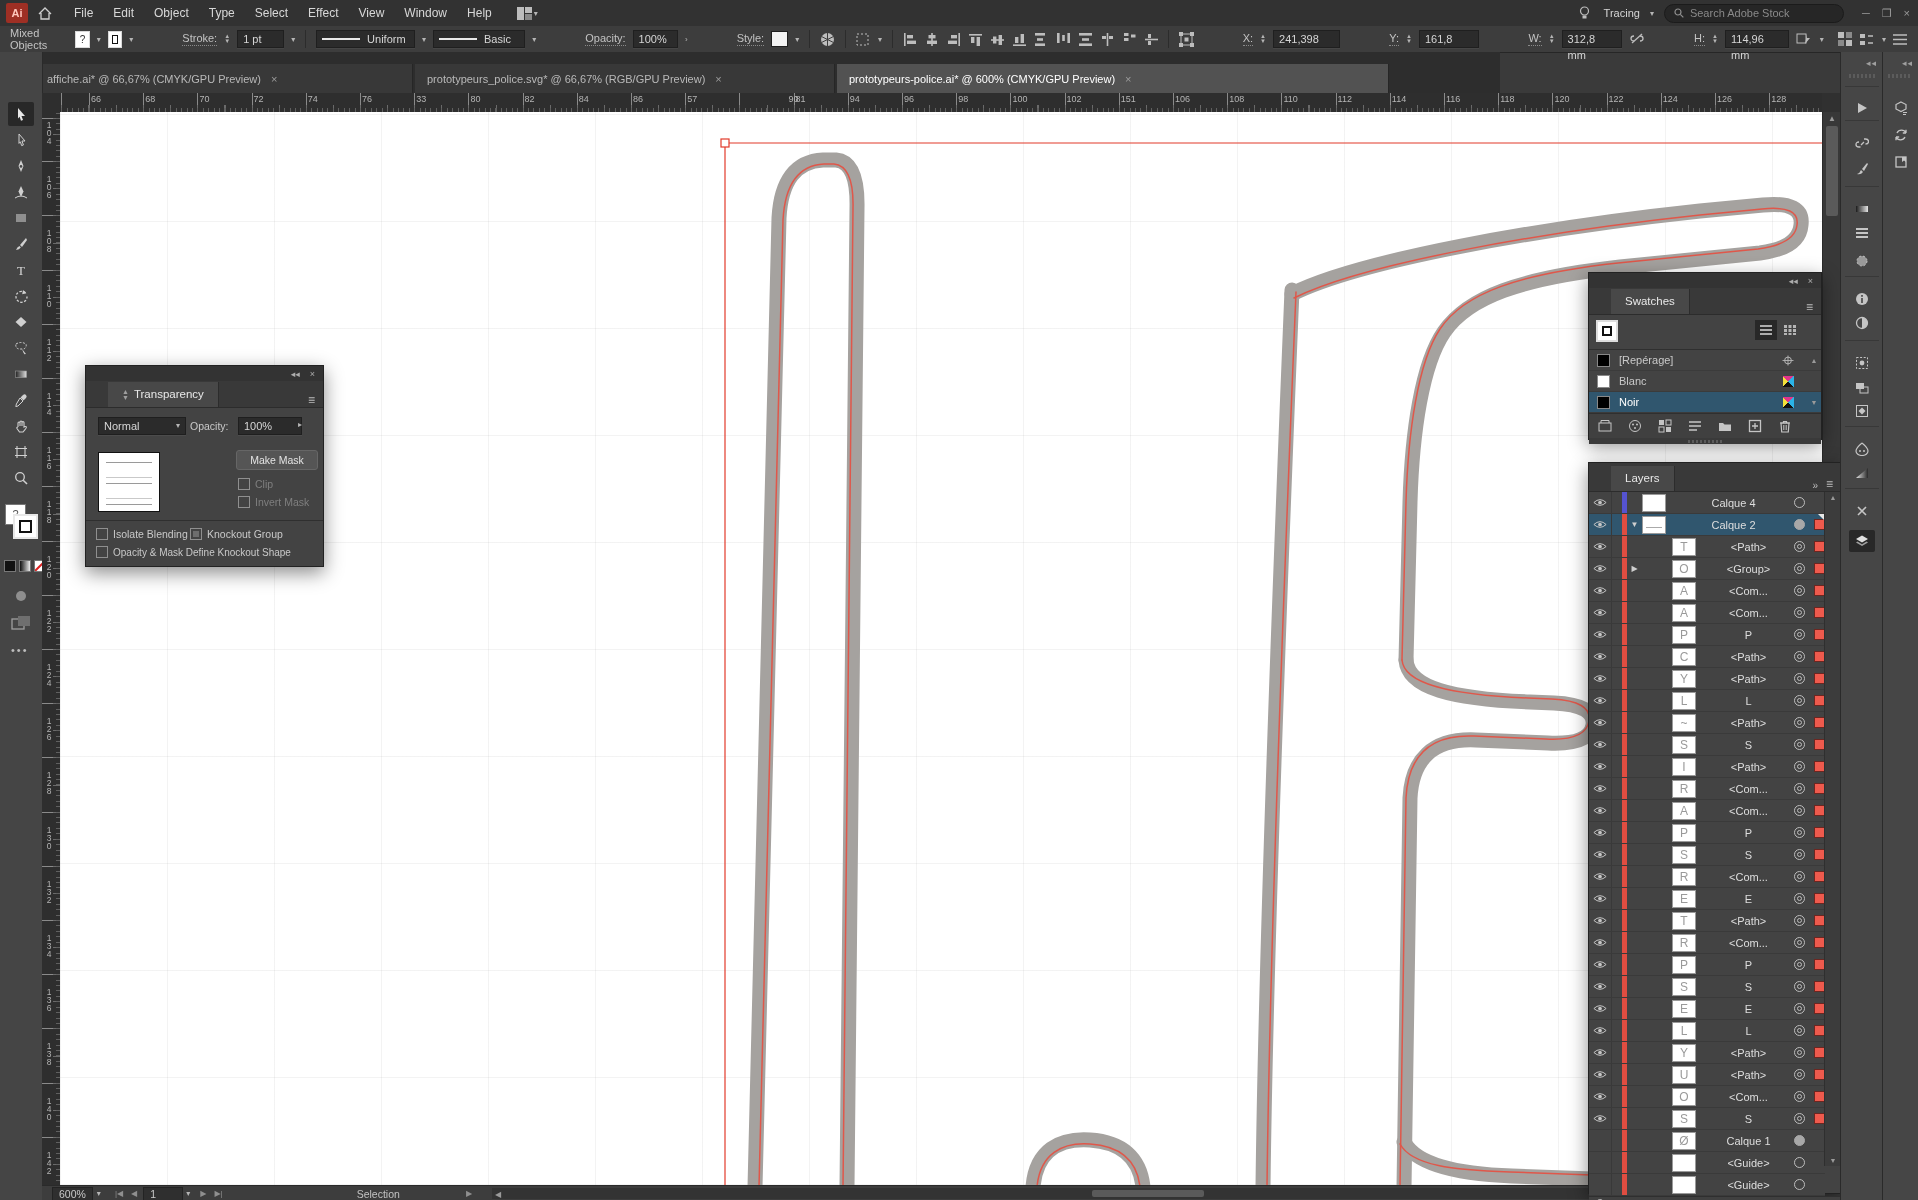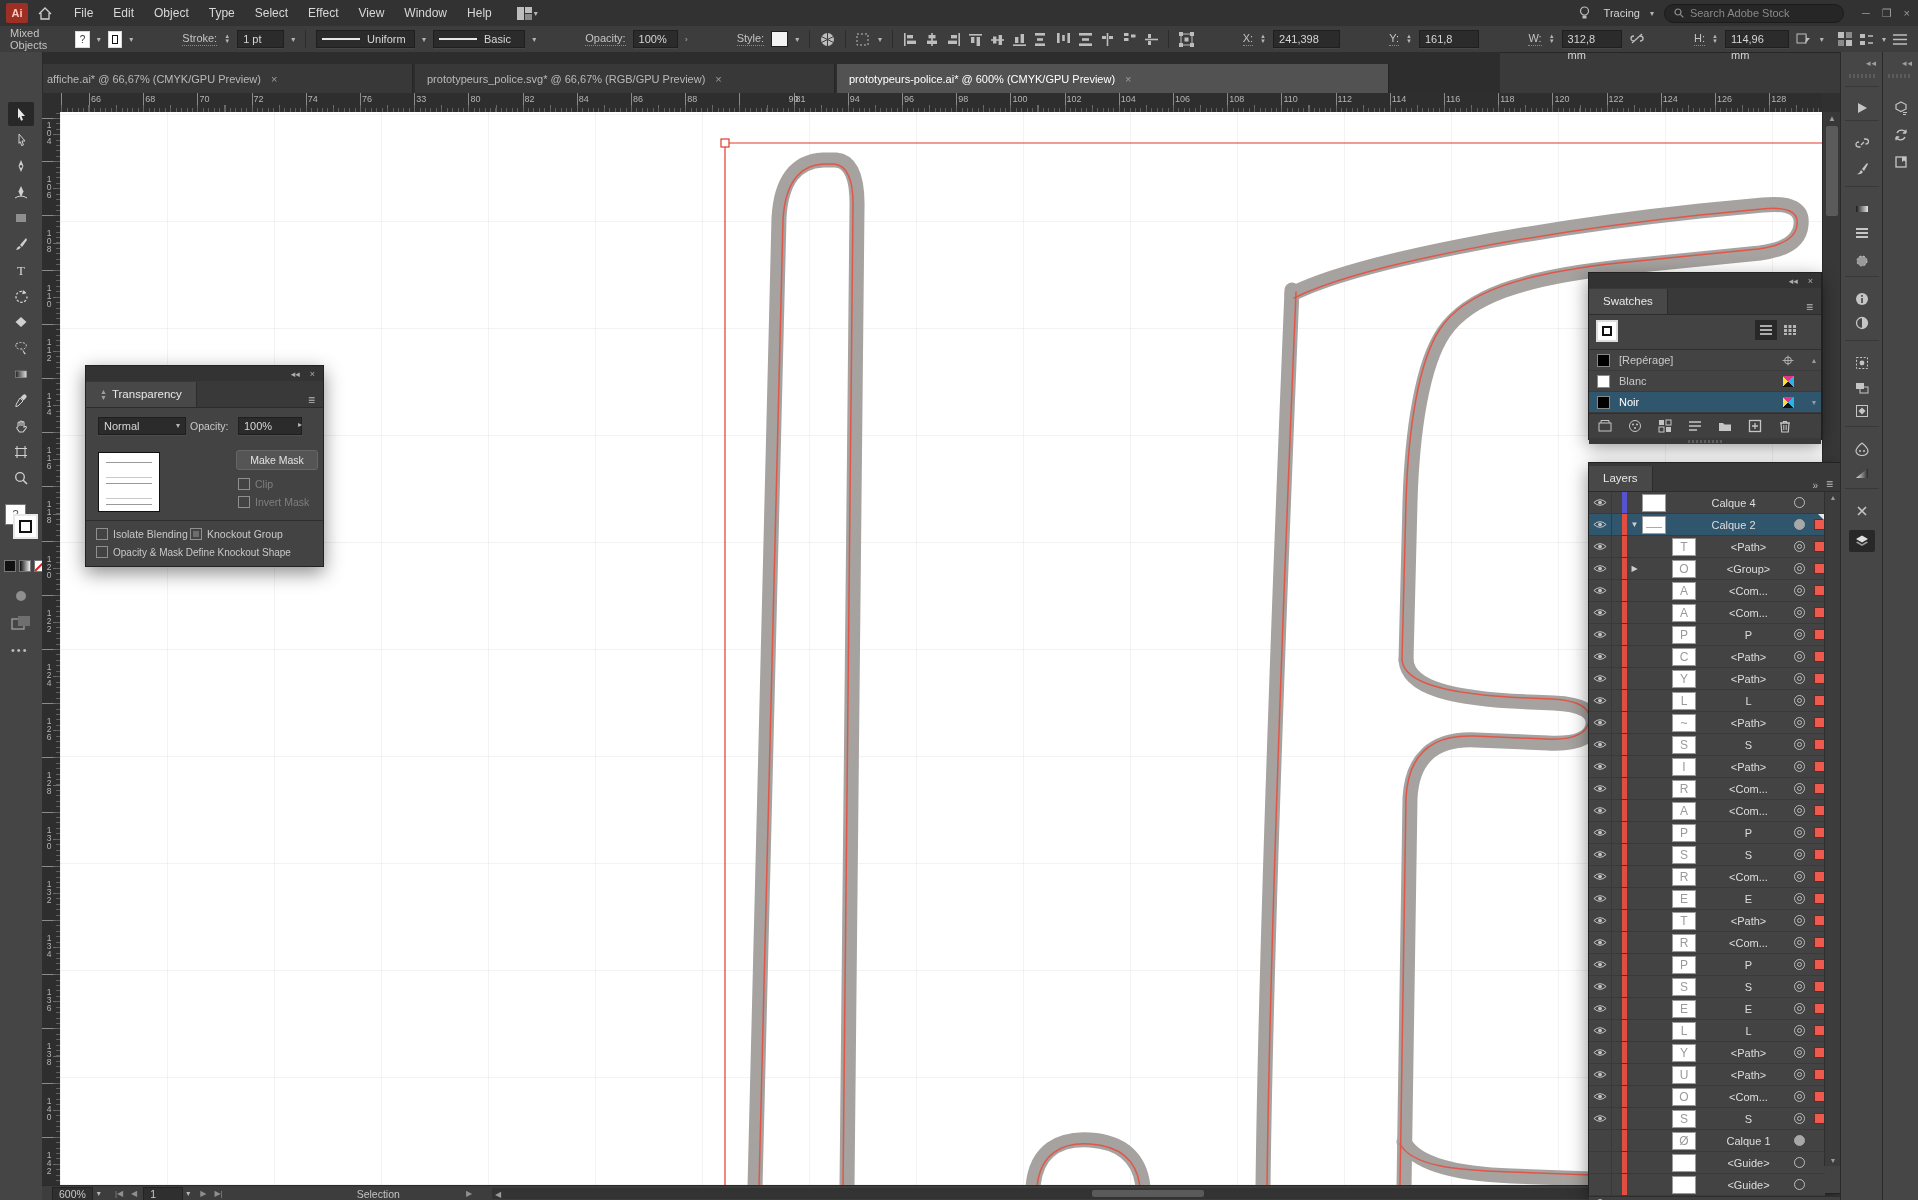--- a/index.html
+++ b/index.html
@@ -60,21 +60,21 @@
   .scroll-thumb{position:absolute;background:#5a5a5a;border-radius:2px;}
   .scroll-arrow{position:absolute;color:#9a9a9a;font-size:8px;width:100%;text-align:center;}
   #statusbar{left:0;top:1092px;width:1798px;height:15px;background:#3d3d3d;border-top:1px solid #2a2a2a;display:flex;align-items:center;font-size:10.5px;color:#c9c9c9;}
   .sb-field{background:#2f2f2f;border:1px solid #232323;height:12px;line-height:12px;padding:0 6px;margin-left:10px;}
   .sb-ic{color:#8f8f8f;font-size:8px;margin:0 4px;}
   #hscroll{position:absolute;left:450px;top:2px;width:1330px;height:11px;background:#333;}
   
   .panel{position:absolute;background:#434343;border:1px solid #222;box-shadow:0 6px 18px rgba(0,0,0,.45);}
   .p-hdr{height:15px;background:#333;display:flex;align-items:center;justify-content:flex-end;gap:10px;padding:0 8px;color:#adadad;font-size:9px;}
   .p-tabrow{height:26px;background:#393939;border-bottom:1px solid #2c2c2c;display:flex;align-items:flex-end;}
-  .p-tab{background:#484848;color:#e8e8e8;height:25px;line-height:25px;padding:0 14px;font-size:11.5px;border-right:1px solid #2c2c2c;display:flex;align-items:center;gap:5px;}
+  .p-tab{background:#484848;color:#e8e8e8;height:25px;line-height:25px;padding:0 14px;font-size:11.5px;border-right:1px solid #2c2c2c;display:flex;align-items:center;gap:5px;margin-left:22px;}
   .p-menu{margin-left:auto;color:#bdbdbd;padding-right:8px;font-size:12px;}
   .btn{background:#555;border:1px solid #666;border-radius:3px;color:#e2e2e2;text-align:center;}
   .cb{width:10px;height:10px;border:1px solid #8f8f8f;background:transparent;display:inline-block;vertical-align:-2px;margin-right:5px;}
   .cb.on{background:#6d6d6d;box-shadow:inset 0 0 0 2px #434343;}
   .cb-lab{color:#c9c9c9;font-size:10.5px;}
   .cb-lab.dim{color:#7f7f7f;}
   
   .lrow{display:flex;align-items:center;height:21px;border-bottom:1px solid #3a3a3a;background:#434343;position:relative;}
   .lrow.sel{background:#30566e;}
   .l-eye{width:22px;height:100%;border-right:1px solid #393939;display:flex;align-items:center;justify-content:center;}
@@ -501,29 +501,29 @@
         <span class="hlab" style="left: 85.2px;">68</span>
         <span class="hlab" style="left: 139.4px;">70</span>
         <span class="hlab" style="left: 193.6px;">72</span>
         <span class="hlab" style="left: 247.8px;">74</span>
         <span class="hlab" style="left: 302px;">76</span>
         <span class="hlab" style="left: 356.2px;">33</span>
         <span class="hlab" style="left: 410.4px;">80</span>
         <span class="hlab" style="left: 464.6px;">82</span>
         <span class="hlab" style="left: 518.8px;">84</span>
         <span class="hlab" style="left: 573px;">86</span>
-        <span class="hlab" style="left: 627.2px;">88</span>
+        <span class="hlab" style="left: 627.2px;">57</span>
         <span class="hlab" style="left: 681.4px; padding-left: 47px;">90</span>
         <span class="hlab" style="left: 735.6px;">81</span>
         <span class="hlab" style="left: 789.8px;">94</span>
         <span class="hlab" style="left: 844px;">96</span>
         <span class="hlab" style="left: 898.2px;">98</span>
         <span class="hlab" style="left: 952.4px;">100</span>
         <span class="hlab" style="left: 1006.6px;">102</span>
-        <span class="hlab" style="left: 1060.8px;">104</span>
+        <span class="hlab" style="left: 1060.8px;">151</span>
         <span class="hlab" style="left: 1115px;">106</span>
         <span class="hlab" style="left: 1169.2px;">108</span>
         <span class="hlab" style="left: 1223.4px;">110</span>
         <span class="hlab" style="left: 1277.6px;">112</span>
         <span class="hlab" style="left: 1331.8px;">114</span>
         <span class="hlab" style="left: 1386px;">116</span>
         <span class="hlab" style="left: 1440.2px;">118</span>
         <span class="hlab" style="left: 1494.4px;">120</span>
         <span class="hlab" style="left: 1548.6px;">122</span>
         <span class="hlab" style="left: 1602.8px;">124</span>

